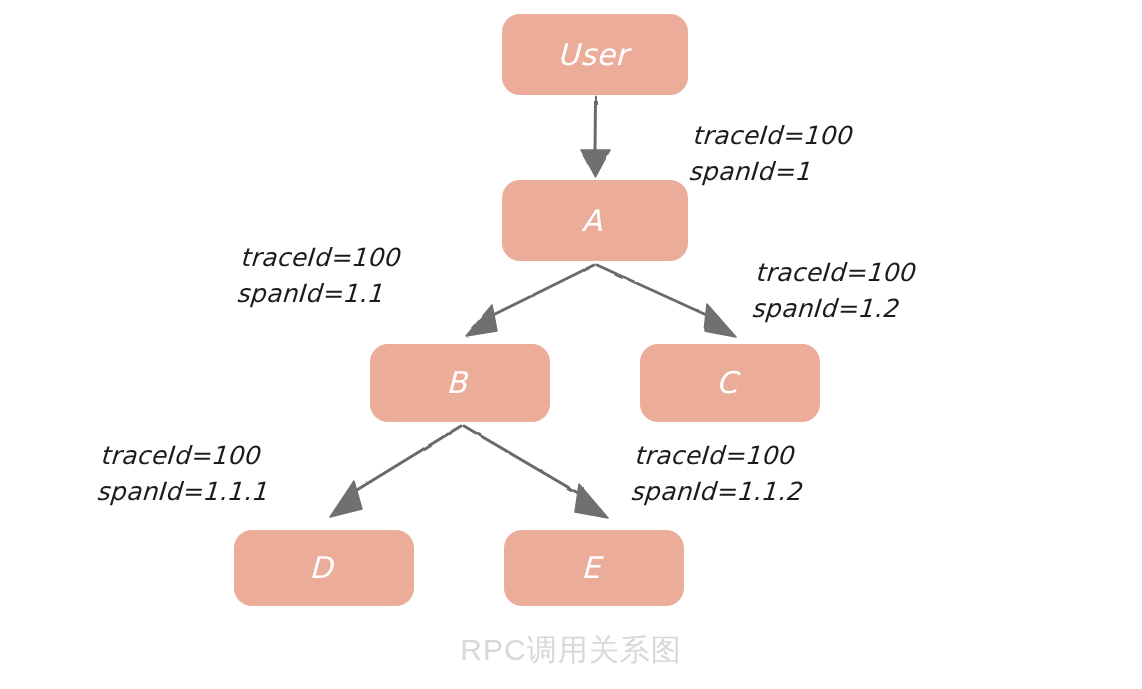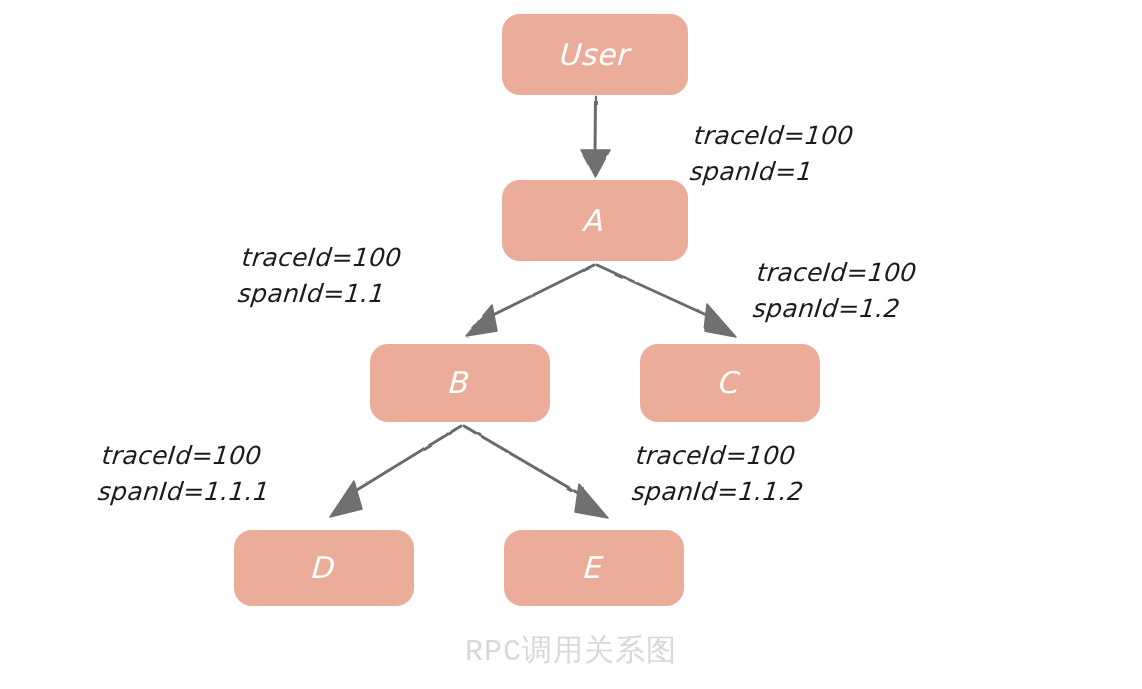--- a/index.html
+++ b/index.html
@@ -74,21 +74,21 @@
   .lbl-b-e    { left: 634px; top: 438px; }
 
   
   .caption {
     position: absolute;
     left: 0;
     right: 0;
     top: 630px;
     text-align: center;
     color: #d8d8d8;
-    font-family: Liberation Mono, monospace;
+    font-family: Liberation Sans, sans-serif;
     font-size: 30px;
     letter-spacing: 1px;
     z-index: 1;
   }
 </style>
 </head>
 <body>
 
 <svg id="canvas" viewBox="0 0 1142 689" xmlns="http://www.w3.org/2000/svg">
   <defs>

